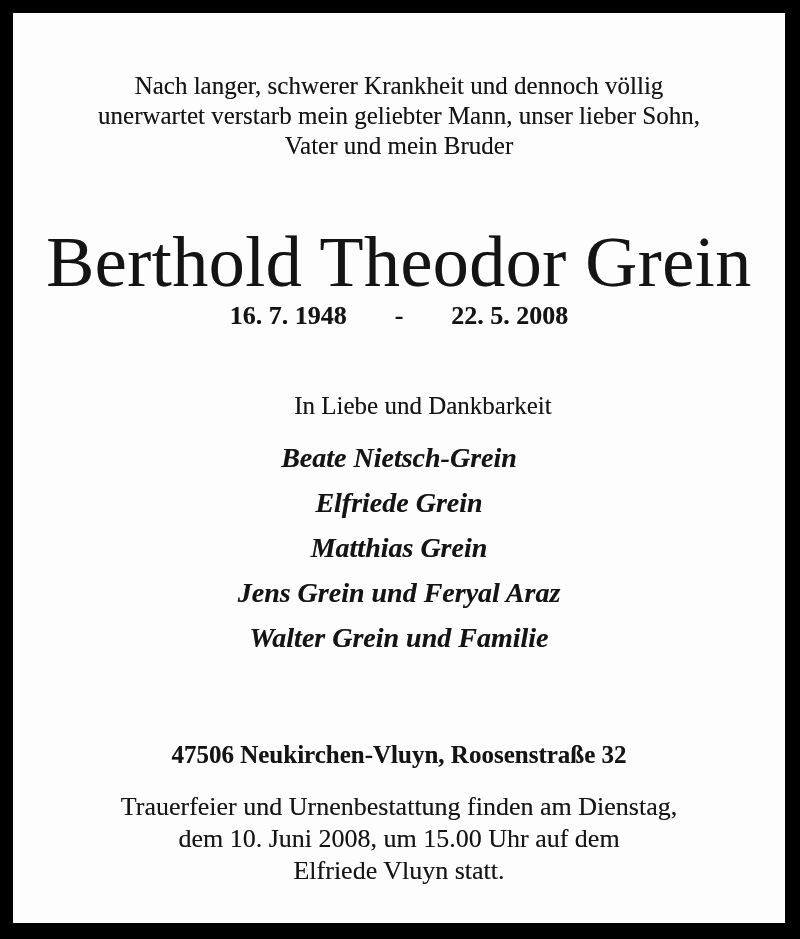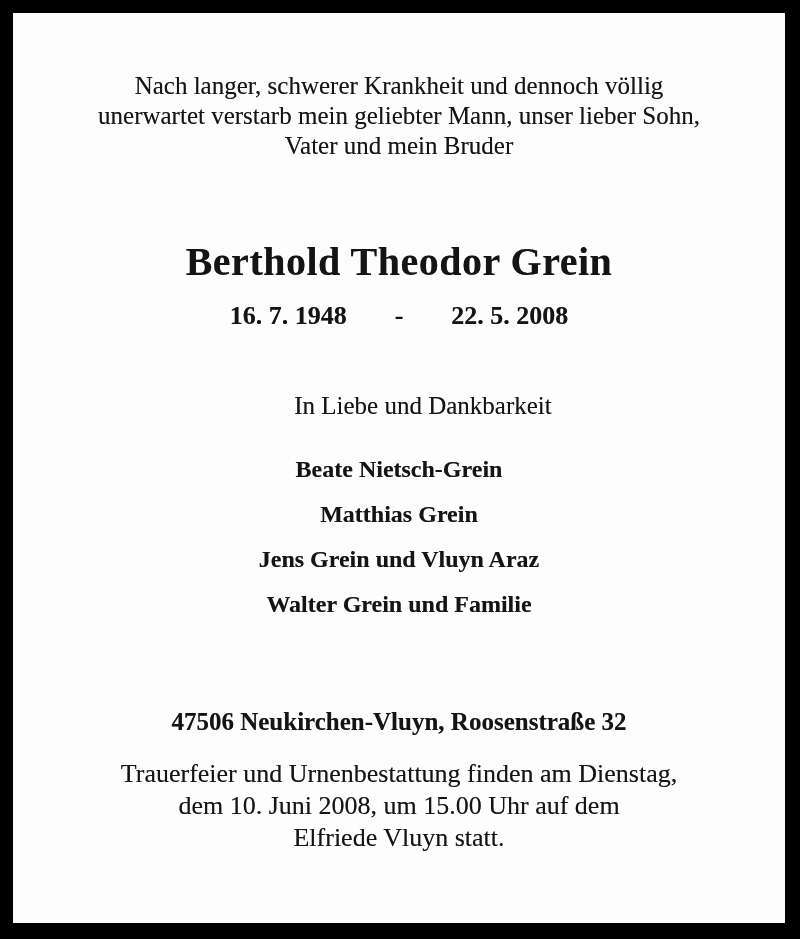--- a/index.html
+++ b/index.html
@@ -32,23 +32,23 @@
     box-sizing: border-box;
     padding-top: 58px;
   }
   .intro {
     font-size: 25px;
     line-height: 30px;
     font-weight: 400;
   }
   .deceased-name {
     margin-top: 72px;
-    font-size: 40px;
+    font-size: 72px;
     line-height: 58px;
-    font-weight: 700;
+    font-weight: 400;
     letter-spacing: 0.5px;
     white-space: nowrap;
   }
   .dates {
     margin-top: 10px;
     font-size: 26px;
     line-height: 30px;
     font-weight: 700;
   }
   .dates .sep {
@@ -56,23 +56,24 @@
     margin: 0 48px;
   }
   .dedication {
     margin-top: 60px;
     font-size: 25px;
     line-height: 30px;
     font-weight: 400;
     padding-left: 48px;
   }
   .mourners {
-    margin-top: 26px;
-    font-size: 24px;
+    margin-top: 14px;
+    font-size: 28px;
     font-weight: 700;
+    font-style: italic;
   }
   .mourners .mourner {
     line-height: 45px;
   }
   .address {
     margin-top: 80px;
     font-size: 25px;
     line-height: 30px;
     font-weight: 700;
   }
@@ -102,22 +103,23 @@
     <div class="deceased-name">Berthold Theodor Grein</div>
 
     <div class="dates">
       <span>16. 7. 1948</span><span class="sep">-</span><span>22. 5. 2008</span>
     </div>
 
     <div class="dedication">In Liebe und Dankbarkeit</div>
 
     <div class="mourners">
       <div class="mourner">Beate Nietsch-Grein</div>
+      <div class="mourner">Elfriede Grein</div>
       <div class="mourner">Matthias Grein</div>
-      <div class="mourner">Jens Grein und Vluyn Araz</div>
+      <div class="mourner">Jens Grein und Feryal Araz</div>
       <div class="mourner">Walter Grein und Familie</div>
     </div>
 
     <div class="address">47506 Neukirchen-Vluyn, Roosenstraße 32</div>
 
     <div class="funeral">
       <div>Trauerfeier und Urnenbestattung finden am Dienstag,</div>
       <div>dem 10. Juni 2008, um 15.00 Uhr auf dem</div>
       <div>Elfriede Vluyn statt.</div>
     </div>

